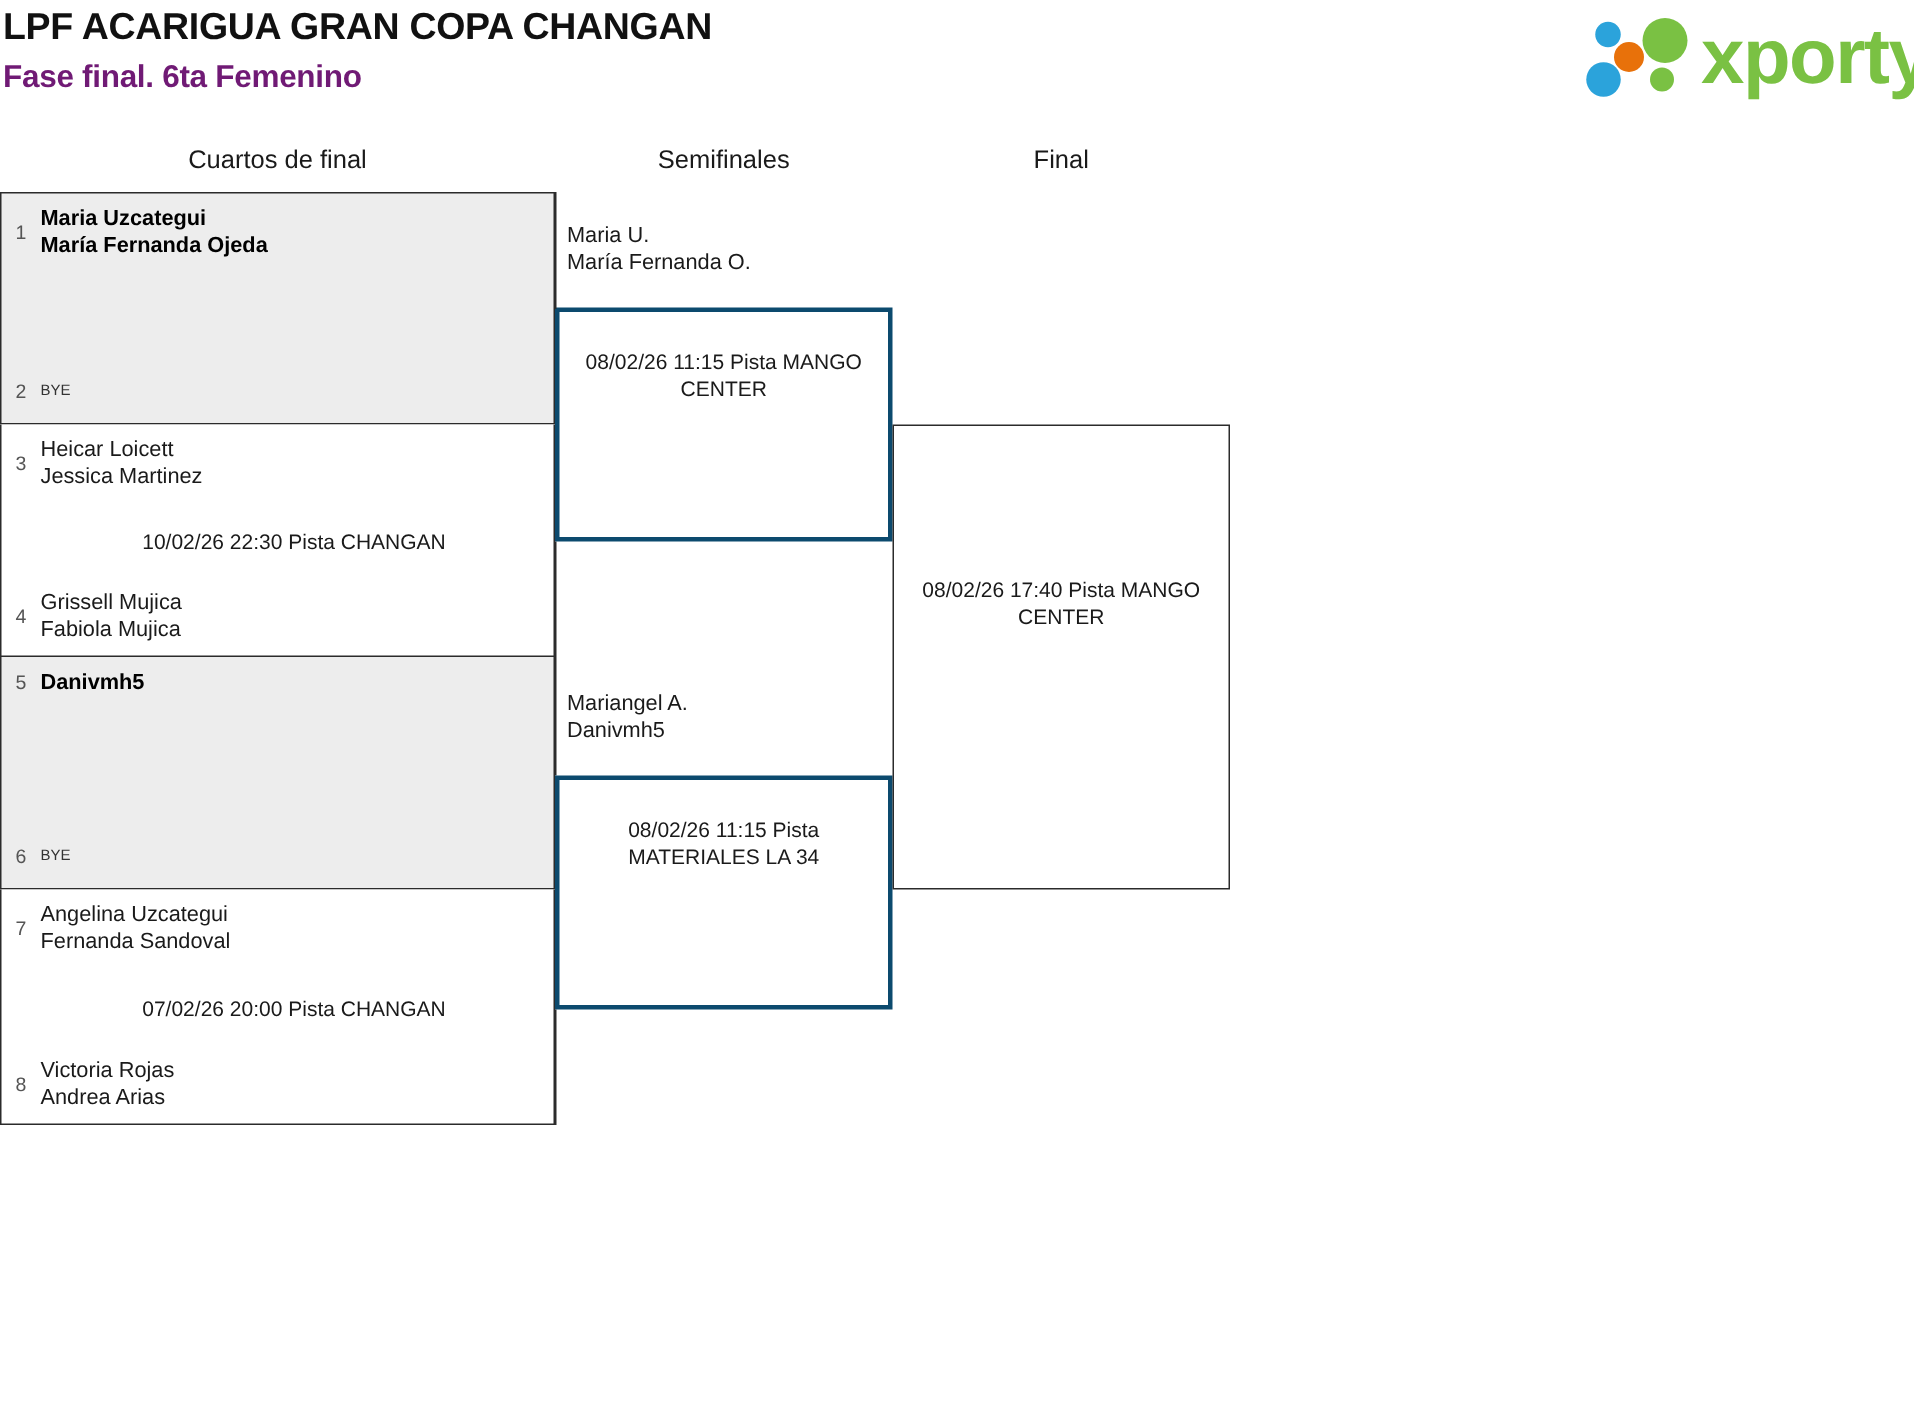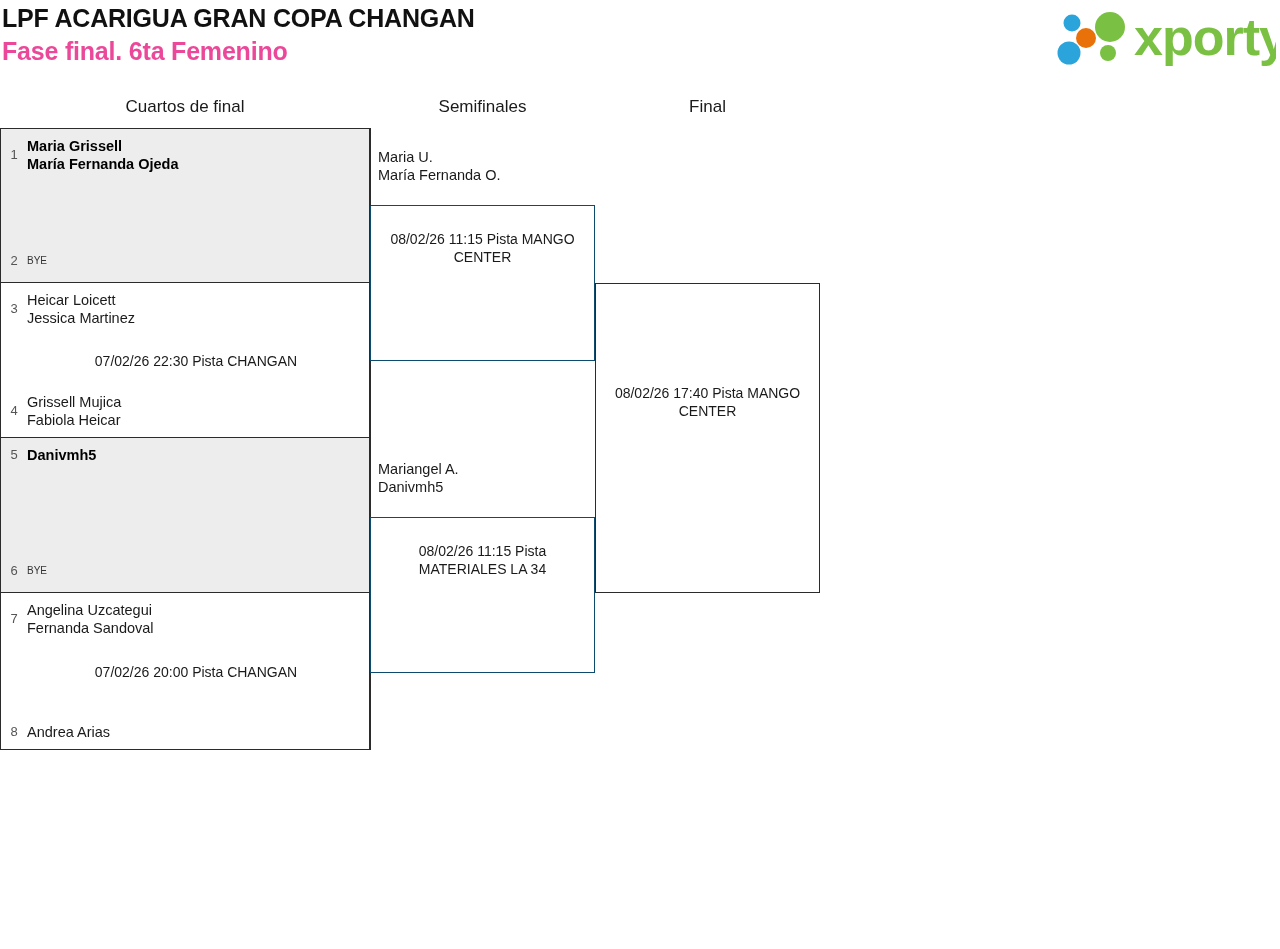--- a/index.html
+++ b/index.html
@@ -28,25 +28,25 @@
   }
   .title-line1 {
     font-size: 25px;
     font-weight: bold;
     line-height: 33px;
     letter-spacing: -0.2px;
     color: #111111;
     white-space: nowrap;
   }
   .title-line2 {
-    font-size: 25px;
+    font-size: 21px;
     font-weight: bold;
     line-height: 33px;
     letter-spacing: -0.2px;
-    color: #ec4899;
+    color: #701a75;
     white-space: nowrap;
   }
 
   
   .logo {
     position: absolute;
     right: 4px; top: 6px;
     width: 228px; height: 62px;
   }
   .logo svg { display: block; width: 228px; height: 62px; }
@@ -136,21 +136,21 @@
     line-height: 18px;
     color: #1a1a1a;
     white-space: nowrap;
   }
   .sf-names .nm { display: block; }
 
   .sf-box {
     position: absolute;
     left: 370px;
     width: 225px;
-    border: 1px solid #0c4a6e;
+    border: 3px solid #0c4a6e;
     background: transparent;
   }
   .sf-info {
     position: absolute;
     left: 8px; right: 8px;
     top: 24px;
     text-align: center;
     font-size: 14px;
     line-height: 18px;
     color: #1a1a1a;
@@ -209,44 +209,44 @@
     <div class="round-header rh-qf">Cuartos de final</div>
     <div class="round-header rh-final">Final</div>
   </div>
 
   <div class="bracket">
 
     <div class="qf-box shaded" style="top:0px; height:155px;">
       <div class="slot slot-top">
         <span class="seed">1</span>
         <span class="team winner">
-          <span class="nm">Maria Grissell</span>
+          <span class="nm">Maria Uzcategui</span>
           <span class="nm">María Fernanda Ojeda</span>
         </span>
       </div>
       <div class="slot slot-bottom" style="bottom:12px;">
         <span class="seed">2</span>
         <span class="team bye">BYE</span>
       </div>
     </div>
 
     <div class="qf-box stack" style="top:155px; height:155px;">
       <div class="slot slot-top">
         <span class="seed">3</span>
         <span class="team">
           <span class="nm">Heicar Loicett</span>
           <span class="nm">Jessica Martinez</span>
         </span>
       </div>
-      <div class="qf-info" style="top:69px;">07/02/26 22:30 Pista CHANGAN</div>
+      <div class="qf-info" style="top:69px;">10/02/26 22:30 Pista CHANGAN</div>
       <div class="slot slot-bottom">
         <span class="seed">4</span>
         <span class="team">
           <span class="nm">Grissell Mujica</span>
-          <span class="nm">Fabiola Heicar</span>
+          <span class="nm">Fabiola Mujica</span>
         </span>
       </div>
     </div>
 
     <div class="qf-box shaded stack" style="top:310px; height:155px;">
       <div class="slot slot-top">
         <span class="seed">5</span>
         <span class="team winner">
           <span class="nm">Danivmh5</span>
         </span>
@@ -262,20 +262,21 @@
         <span class="seed">7</span>
         <span class="team">
           <span class="nm">Angelina Uzcategui</span>
           <span class="nm">Fernanda Sandoval</span>
         </span>
       </div>
       <div class="qf-info" style="top:70px;">07/02/26 20:00 Pista CHANGAN</div>
       <div class="slot slot-bottom">
         <span class="seed">8</span>
         <span class="team">
+          <span class="nm">Victoria Rojas</span>
           <span class="nm">Andrea Arias</span>
         </span>
       </div>
     </div>
 
     <div class="sf-names" style="left:378px; top:20px;">
       <span class="nm">Maria U.</span>
       <span class="nm">María Fernanda O.</span>
     </div>
 

